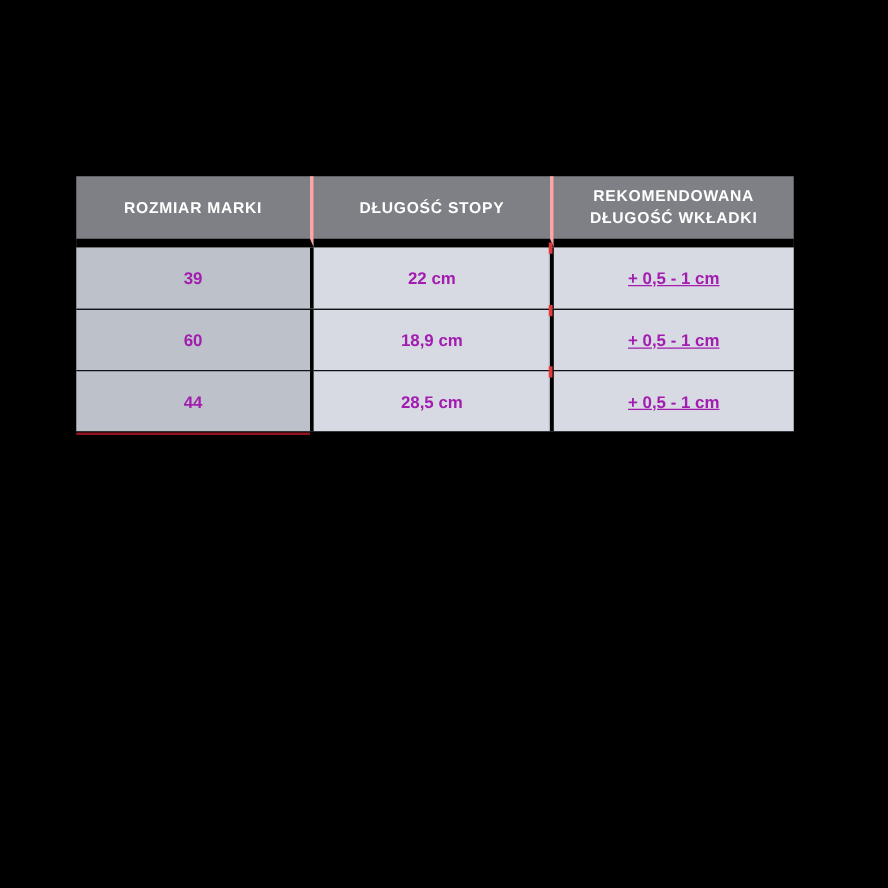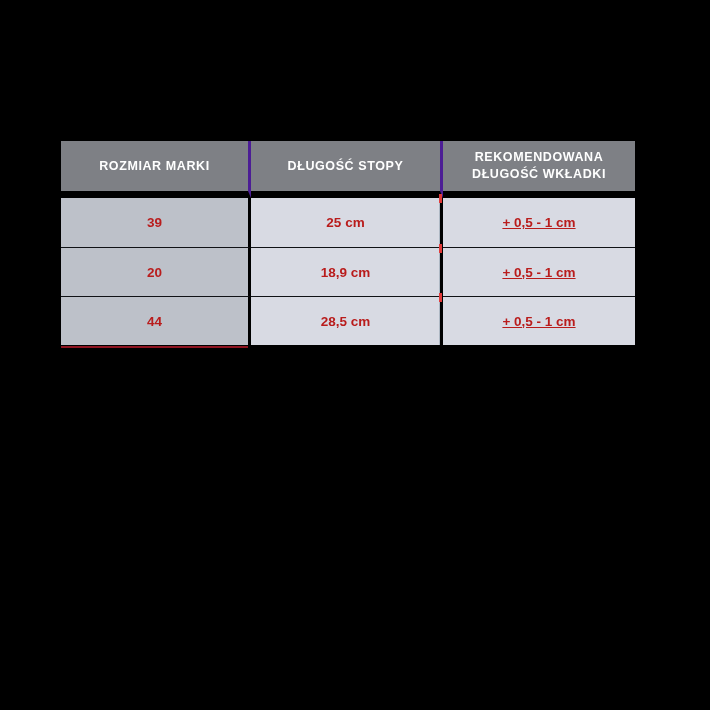--- a/index.html
+++ b/index.html
@@ -34,36 +34,36 @@
     background: #7e8085;
     color: #ffffff;
     font-size: 12.5px;
     font-weight: bold;
     letter-spacing: 0.6px;
     text-align: center;
     vertical-align: middle;
     height: 57px;
     padding: 0 6px;
     line-height: 1.35;
-    border-right: 3px solid #4c1d95;
+    border-right: 3px solid #fca5a5;
     border-bottom: 7px solid #000000;
     box-sizing: border-box;
   }
   table.size-table thead th:last-child {
     border-right: none;
   }
 
   
   table.size-table tbody td {
     height: 49px;
     text-align: center;
     vertical-align: middle;
     font-size: 13.5px;
     font-weight: bold;
-    color: #b91c1c;
+    color: #a21caf;
     border-right: 3px solid #000000;
     border-top: 1.6px solid #101216;
     box-sizing: border-box;
     padding: 0 4px;
   }
   table.size-table tbody td:last-child {
     border-right: none;
     text-decoration: underline;
   }
   table.size-table tbody tr:first-child td {
@@ -137,25 +137,25 @@
         <th>
           <span>REKOMENDOWANA</span><br>
           <span>DŁUGOŚĆ WKŁADKI</span>
         </th>
       </tr>
     </thead>
 
     <tbody>
       <tr class="has-tick">
         <td class="col-brand">39</td>
-        <td class="col-foot">25 cm</td>
+        <td class="col-foot">22 cm</td>
         <td class="col-insole">+ 0,5 - 1 cm</td>
       </tr>
       <tr class="has-tick">
-        <td class="col-brand">20</td>
+        <td class="col-brand">60</td>
         <td class="col-foot">18,9 cm</td>
         <td class="col-insole">+ 0,5 - 1 cm</td>
       </tr>
       <tr class="has-tick red-rule-row">
         <td class="col-brand">44</td>
         <td class="col-foot">28,5 cm</td>
         <td class="col-insole">+ 0,5 - 1 cm</td>
       </tr>
     </tbody>
   </table>

